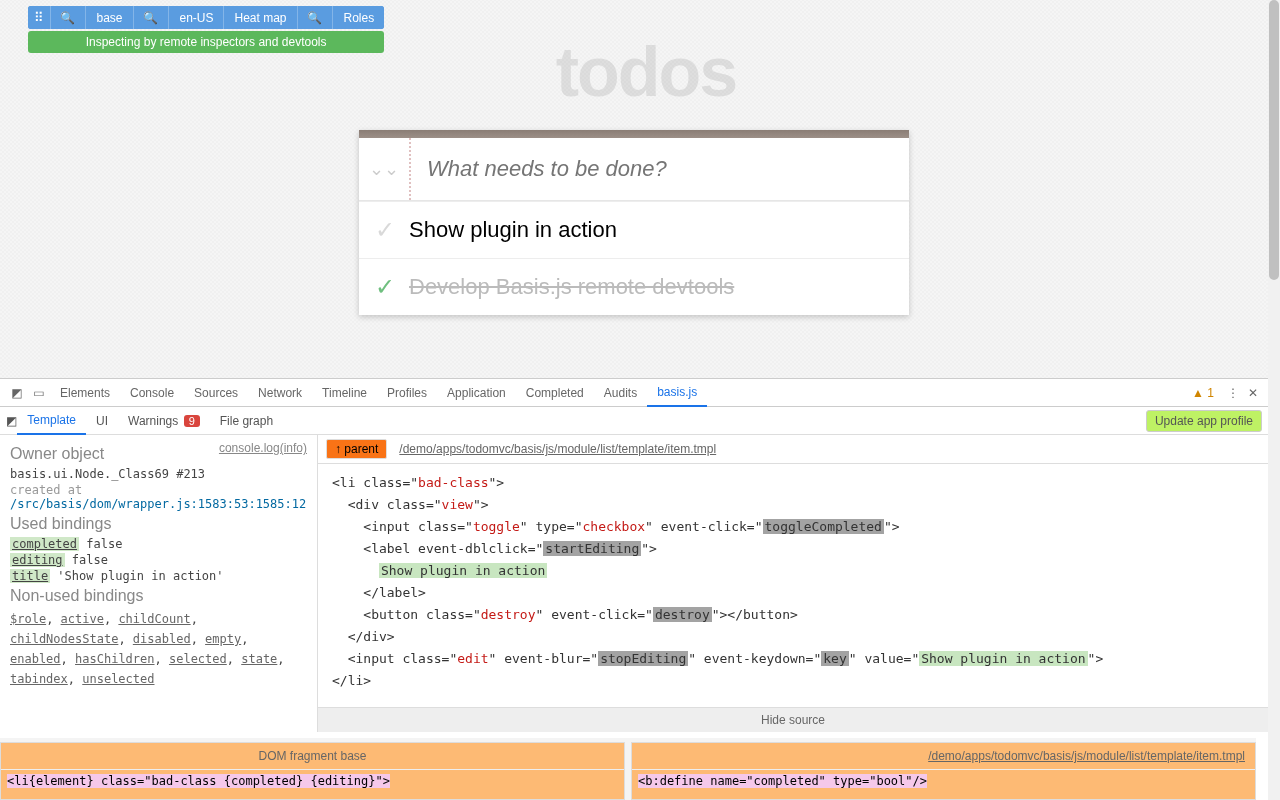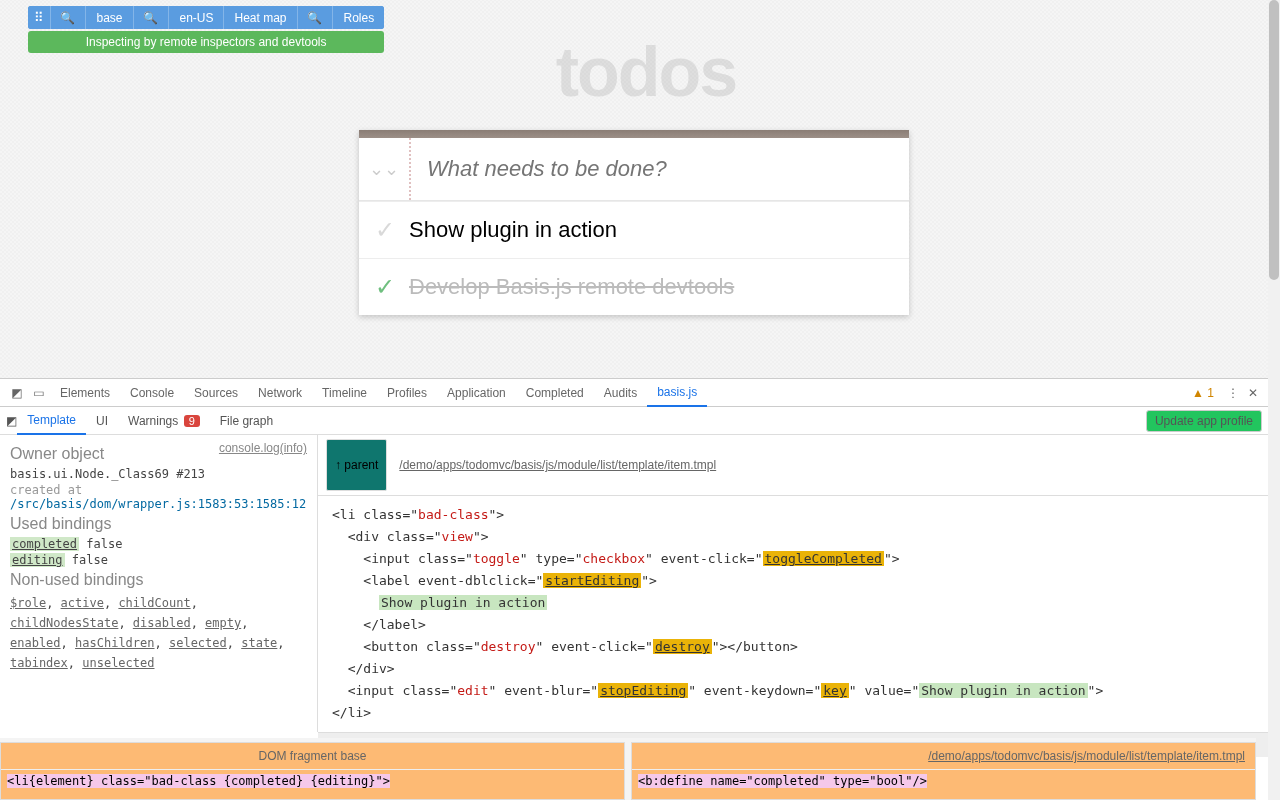--- a/index.html
+++ b/index.html
@@ -44,38 +44,38 @@
 .dt-tabs .tab.active { color: #1a73e8; border-bottom: 2px solid #1a73e8; }
 .dt-tabs .spacer { flex: 1; }
 .dt-tabs .warn { color:#d08500; margin-right:8px; }
 .dt-tabs .close { cursor:pointer; padding:0 4px; }
 
 .dt-sub { display: flex; align-items: center; border-bottom: 1px solid #ddd; height: 28px; padding: 0 6px; font-size: 12px; color:#555; }
 .dt-sub .tab { padding: 0 10px; cursor:pointer; line-height:26px; }
 .dt-sub .tab.active { color:#1a73e8; border-bottom:2px solid #1a73e8; }
 .dt-sub .badge { background:#d9453d; color:#fff; border-radius:3px; padding:0 5px; font-size:11px; margin-left:2px; }
 .dt-sub .spacer { flex:1; }
-.dt-sub .upd { border:1px solid #ccc; padding:3px 8px; border-radius:3px; background:#22c55e; cursor:pointer; }
+.dt-sub .upd { border:1px solid #ccc; padding:3px 8px; border-radius:3px; background:#bef264; cursor:pointer; }
 
 .dt-body { display:flex; height: calc(100% - 56px - 68px); }
 .panel-left { width:318px; border-right:1px solid #ddd; padding:6px 10px; font-size:12px; color:#444; overflow:hidden; }
 .panel-left h4 { font-weight:normal; color:#888; font-size:16px; margin:4px 0; }
 .panel-left .lnk { color:#0369a1; cursor:pointer; }
 .panel-left .row { margin:2px 0; font-family: Consolas, monospace; }
 .bind-name { background:#d0e8c8; text-decoration:underline; padding:0 2px; }
 .unused { text-decoration:underline; color:#666; }
 .console-log { float:right; text-decoration:underline; color:#888; cursor:pointer;text-align:center; }
 
 .panel-right { flex:1; display:flex; flex-direction:column; }
 .pr-head { display:flex; align-items:center; border-bottom:1px solid #ddd; padding:4px 8px; font-size:12px; }
-.parent-btn { background:#0f766e; border:1px solid #ddd; padding:18px 8px; border-radius:2px; margin-right:12px; cursor:pointer; }
+.parent-btn { background:#f97316; border:1px solid #ddd; padding:2px 8px; border-radius:2px; margin-right:12px; cursor:pointer; }
 .tmpl-path { color:#666; text-decoration:underline; cursor:pointer; }
 .code { flex:1; padding:8px 14px; font-family: Consolas, monospace; font-size:13px; line-height:22px; color:#333; }
 .code .str { color:#c41a16; }
-.code .ev-blue { background:#eab308; text-decoration:underline; padding:0 2px; }
+.code .ev-blue { background:#a3a3a3; padding:0 2px; }
 .code .ev-green { background:#c8e6c0; padding:0 2px; }
 .hide-src { text-align:center; background:#eee; border-top:1px solid #ddd; padding:5px; font-size:12px; color:#666; cursor:pointer; }
 
 .bottom-panels { position:absolute; bottom:0; left:0; right:12px; height:62px; display:flex; gap:6px; background:#f4f4f4; padding-top:4px; }
 .bp { flex:1; background:#fdba74; border:1px solid #ddd; display:flex; flex-direction:column; }
 .bp-head { text-align:center; padding:6px; font-size:12px; color:#666; border-bottom:1px solid #eee; }
 .bp-head.link { text-decoration:underline; text-align:right; padding-right:10px; }
 .bp-code { font-family:Consolas,monospace; font-size:12px; padding:4px 6px; }
 .hl-pink { background:#f5c8ea; }
 </style>
@@ -152,20 +152,21 @@
 
   <div class="dt-body">
     <div class="panel-left">
       <span class="console-log">console.log(info)</span>
       <h4>Owner object</h4>
       <div class="row">basis.ui.Node._Class69 #213</div>
       <div class="row" style="color:#999"><span>created at </span><span class="lnk">/src/basis/dom/wrapper.js:1583:53:1585:12</span></div>
       <h4>Used bindings</h4>
       <div class="row"><span class="bind-name">completed</span> <span>false</span></div>
       <div class="row"><span class="bind-name">editing</span> <span>false</span></div>
+      <div class="row"><span class="bind-name">title</span> <span>'Show plugin in action'</span></div>
       <h4>Non-used bindings</h4>
       <div class="row" id="unused-list" style="line-height:20px"><span class="unused">$role</span>, <span class="unused">active</span>, <span class="unused">childCount</span>, <span class="unused">childNodesState</span>, <span class="unused">disabled</span>, <span class="unused">empty</span>, <span class="unused">enabled</span>, <span class="unused">hasChildren</span>, <span class="unused">selected</span>, <span class="unused">state</span>, <span class="unused">tabindex</span>, <span class="unused">unselected</span></div>
     </div>
 
     <div class="panel-right">
       <div class="pr-head">
         <span class="parent-btn">↑ parent</span>
         <span class="tmpl-path">/demo/apps/todomvc/basis/js/module/list/template/item.tmpl</span>
       </div>
       <div class="code">

